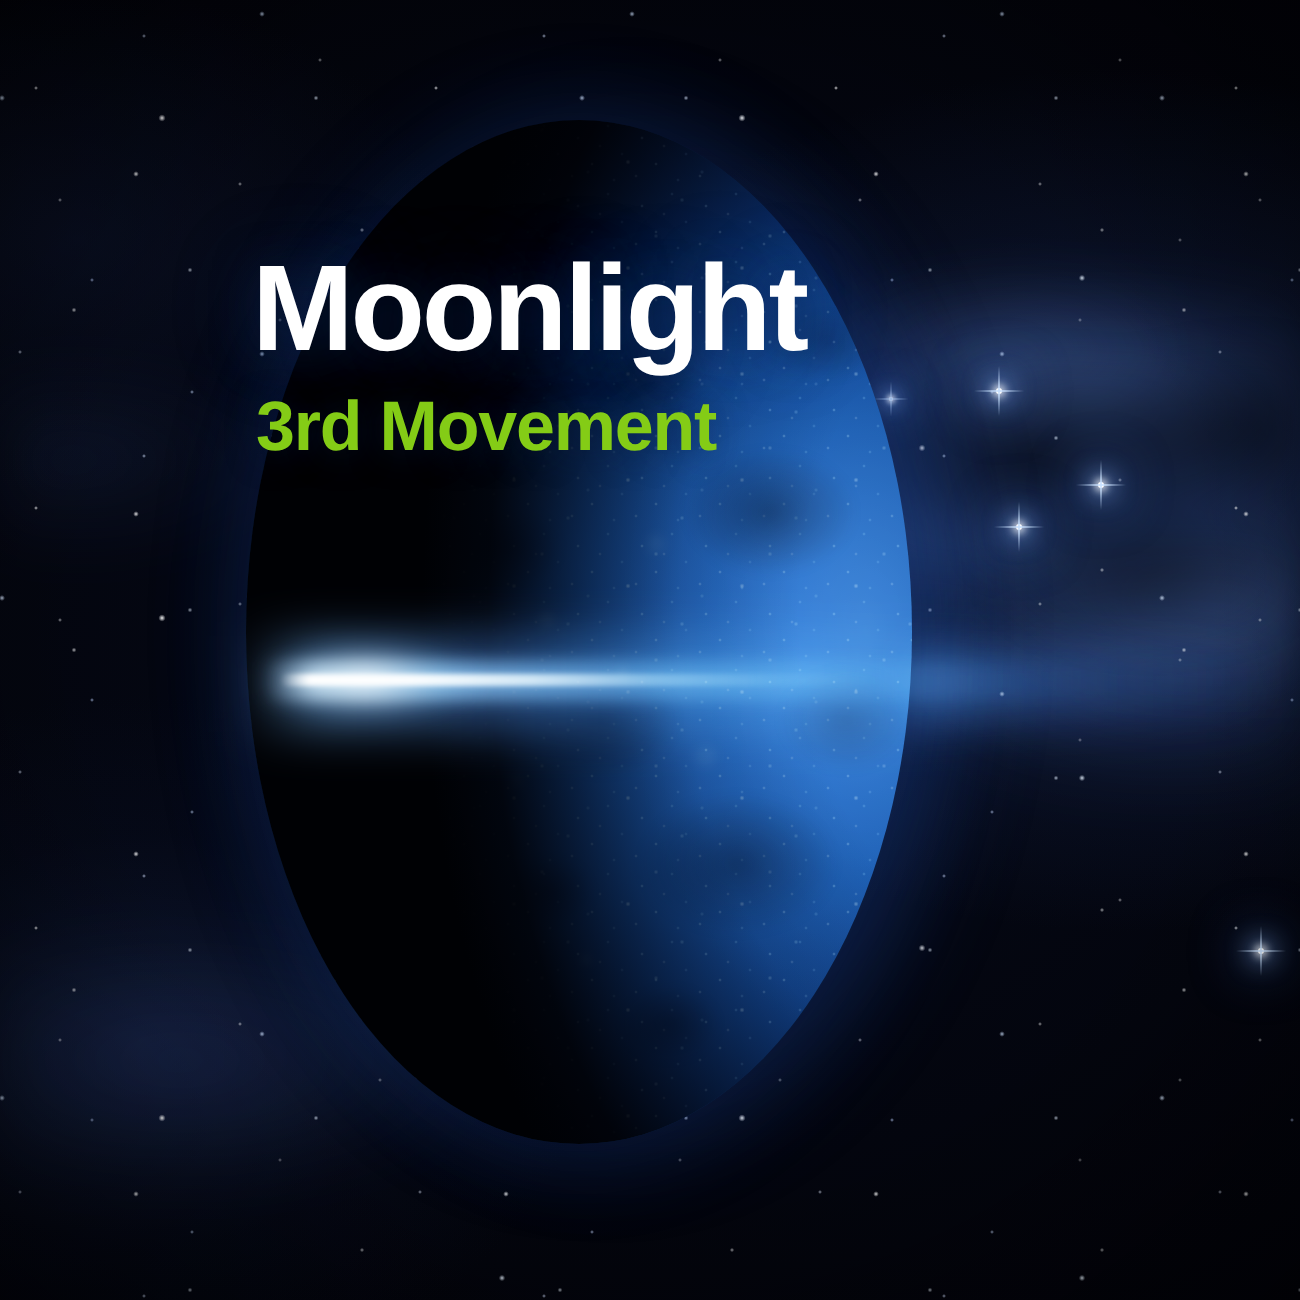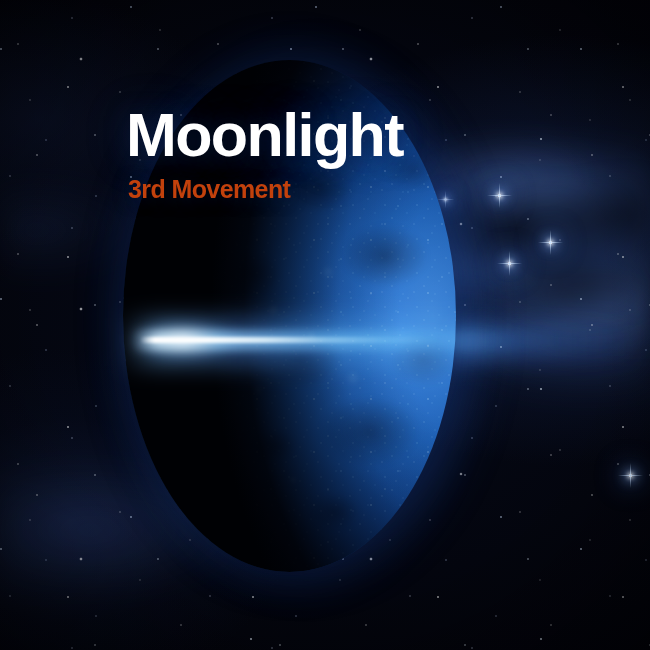--- a/index.html
+++ b/index.html
@@ -317,41 +317,41 @@
     position: absolute;
     inset: 0;
     background: radial-gradient(ellipse 560px 560px at 50% 48%, rgba(0,0,0,0) 50%, rgba(0,0,0,0.34) 78%, rgba(0,0,0,0.68) 100%);
     pointer-events: none;
   }
 
   
   .title-block {
     position: absolute;
     left: 126px;
-    top: 105px;
+    top: 124px;
     z-index: 20;
   }
   .album-title {
     margin: 0;
     color: #ffffff;
     font-family: "Liberation Sans", sans-serif;
     font-weight: bold;
     font-size: 61px;
     line-height: 0.99;
     letter-spacing: -1.6px;
     text-shadow: 0 2px 22px rgba(10,30,70,0.55), 0 0 46px rgba(40,90,180,0.30);
     white-space: nowrap;
   }
   .album-title .tl-2 { display: block; }
   .album-subtitle {
     margin: 12px 0 0 2px;
-    color: #c2410c;
+    color: #84cc16;
     font-family: "Liberation Sans", sans-serif;
     font-weight: bold;
-    font-size: 25px;
+    font-size: 35px;
     line-height: 1;
     letter-spacing: -0.6px;
     text-shadow: 0 2px 16px rgba(10,30,70,0.55);
     white-space: nowrap;
   }
 </style>
 </head>
 <body>
 
 <div id="cover">

